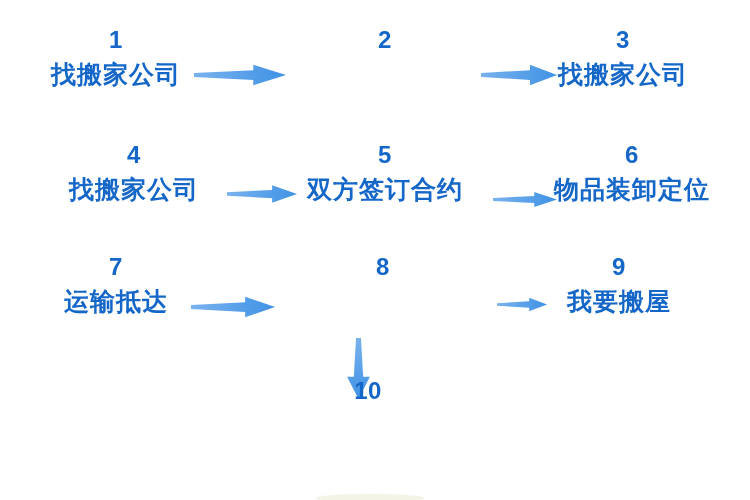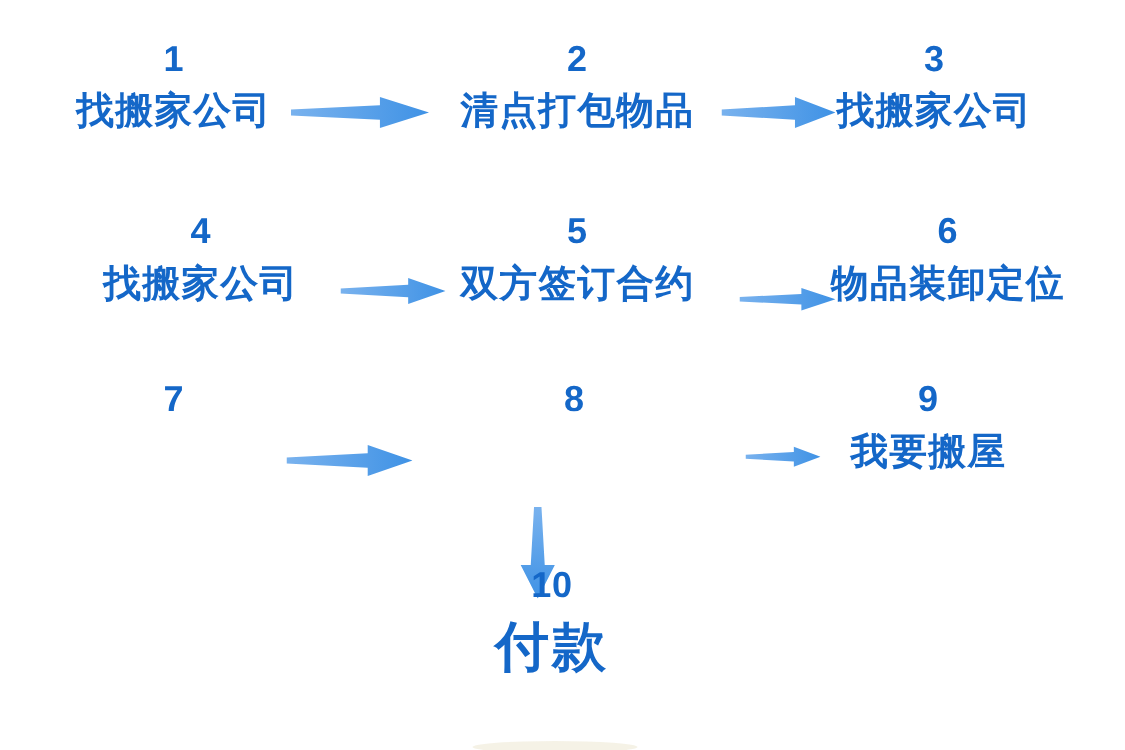--- a/index.html
+++ b/index.html
@@ -99,21 +99,20 @@
         <stop offset="0" stop-color="#79b2ee"></stop>
             <stop offset="1" stop-color="#3f92e5"></stop>
       </linearGradient>
         </defs>
       <polygon points="0,10.2 58,7.5 58,2.5 90,12 58,21.5 58,16.5 0,13.8" fill="url(#g1)"></polygon>
     </svg>
   </div>
 
   <div class="step s2">
     <div class="num">2</div>
-    <div class="label">清点打包物品</div>
   </div>
 
   <div class="arrow a23">
     <svg viewBox="0 0 90 24" preserveAspectRatio="none">
       <defs>
           <linearGradient id="g2" x1="0" y1="0" x2="1" y2="0">
         <stop offset="0" stop-color="#79b2ee"></stop>
             <stop offset="1" stop-color="#3f92e5"></stop>
       </linearGradient>
         </defs>
@@ -160,20 +159,21 @@
     </svg>
   </div>
 
   <div class="step s6">
     <div class="num">6</div>
     <div class="label">物品装卸定位</div>
   </div>
 
   <div class="step s7">
     <div class="num">7</div>
+    <div class="label">运输抵达</div>
   </div>
 
   <div class="arrow a78">
     <svg viewBox="0 0 90 24" preserveAspectRatio="none">
       <defs>
           <linearGradient id="g5" x1="0" y1="0" x2="1" y2="0">
         <stop offset="0" stop-color="#79b2ee"></stop>
             <stop offset="1" stop-color="#3f92e5"></stop>
       </linearGradient>
         </defs>
@@ -209,18 +209,17 @@
         <stop offset="0" stop-color="#79b2ee"></stop>
             <stop offset="1" stop-color="#3f92e5"></stop>
       </linearGradient>
         </defs>
       <polygon points="11.6,0 9.5,38 3,38 14,60 25,38 18.5,38 16.4,0" fill="url(#g7)"></polygon>
     </svg>
   </div>
 
   <div class="step s10">
     <div class="num">10</div>
-    <div class="label">付款</div>
   </div>
 
   <div class="bottom-artifact"></div>
 
 </div>
 
 </body></html>

